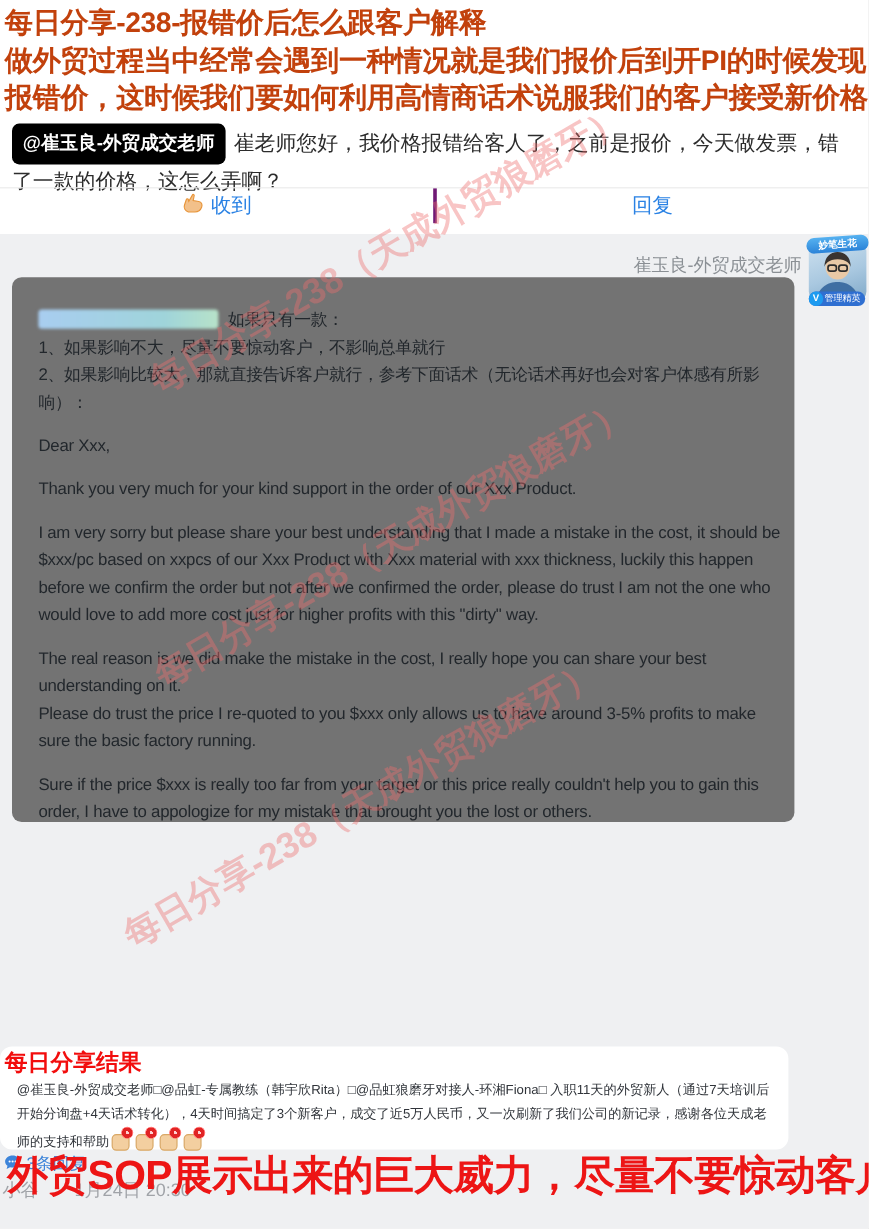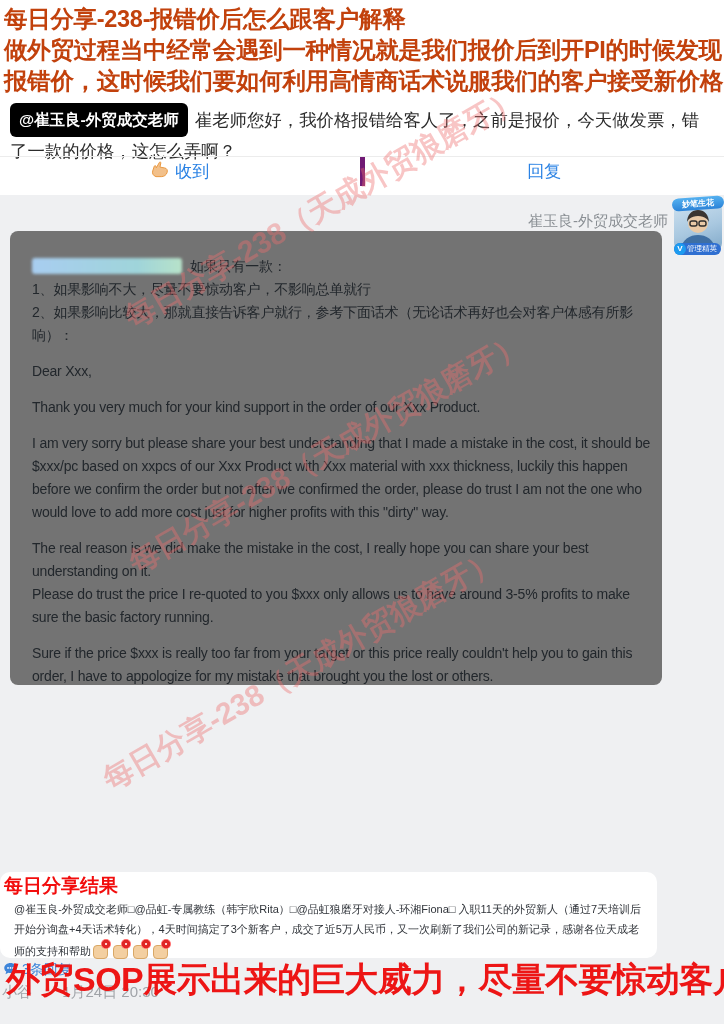--- a/index.html
+++ b/index.html
@@ -14,21 +14,21 @@
   .title-line{font-size:23.5px;line-height:31px;font-weight:bold;color:#c2410c;letter-spacing:-0.3px;white-space:nowrap;}
   
   .question{position:absolute;left:10px;top:103px;width:706px;font-size:17.4px;line-height:29px;color:#2c2c2c;}
   .q-badge{
     display:inline-block;background:#000000;color:#fff;font-weight:bold;font-size:15.5px;
     padding:2px 9px 3px;border-radius:6px;margin-right:7px;vertical-align:1px;
   }
   
   .action-bar{position:absolute;left:0;top:156px;width:724px;height:30px;border-top:1px solid #ececec;display:flex;}
   .action-btn{flex:1;display:flex;align-items:center;justify-content:center;gap:6px;font-size:17px;color:#2a82e4;cursor:pointer;}
-  .action-btn + .action-btn{border-left:5px solid #701a75;}
+  .action-btn + .action-btn{border-left:3px solid #701a75;}
   
   .gray-body{position:absolute;left:0;top:195px;width:724px;height:829px;background:#eff0f2;}
   .teacher-name{position:absolute;top:17px;right:56px;font-size:15px;color:#8a8f94;}
   
   .avatar{position:absolute;top:2px;right:2px;width:48px;height:58px;}
   .avatar-photo{position:absolute;top:4px;left:0;width:48px;height:50px;border-radius:8px;
     background:linear-gradient(160deg,#cfe2f0 0%,#a9c8e0 55%,#7fa8c8 100%);overflow:hidden;}
   .avatar-ribbon{position:absolute;top:0;left:-2px;width:52px;height:13px;border-radius:7px;
     background:linear-gradient(180deg,#55b1f0,#2b83d8);color:#fff;font-size:8px;line-height:13px;
     text-align:center;font-weight:bold;z-index:3;transform:rotate(-4deg);}

